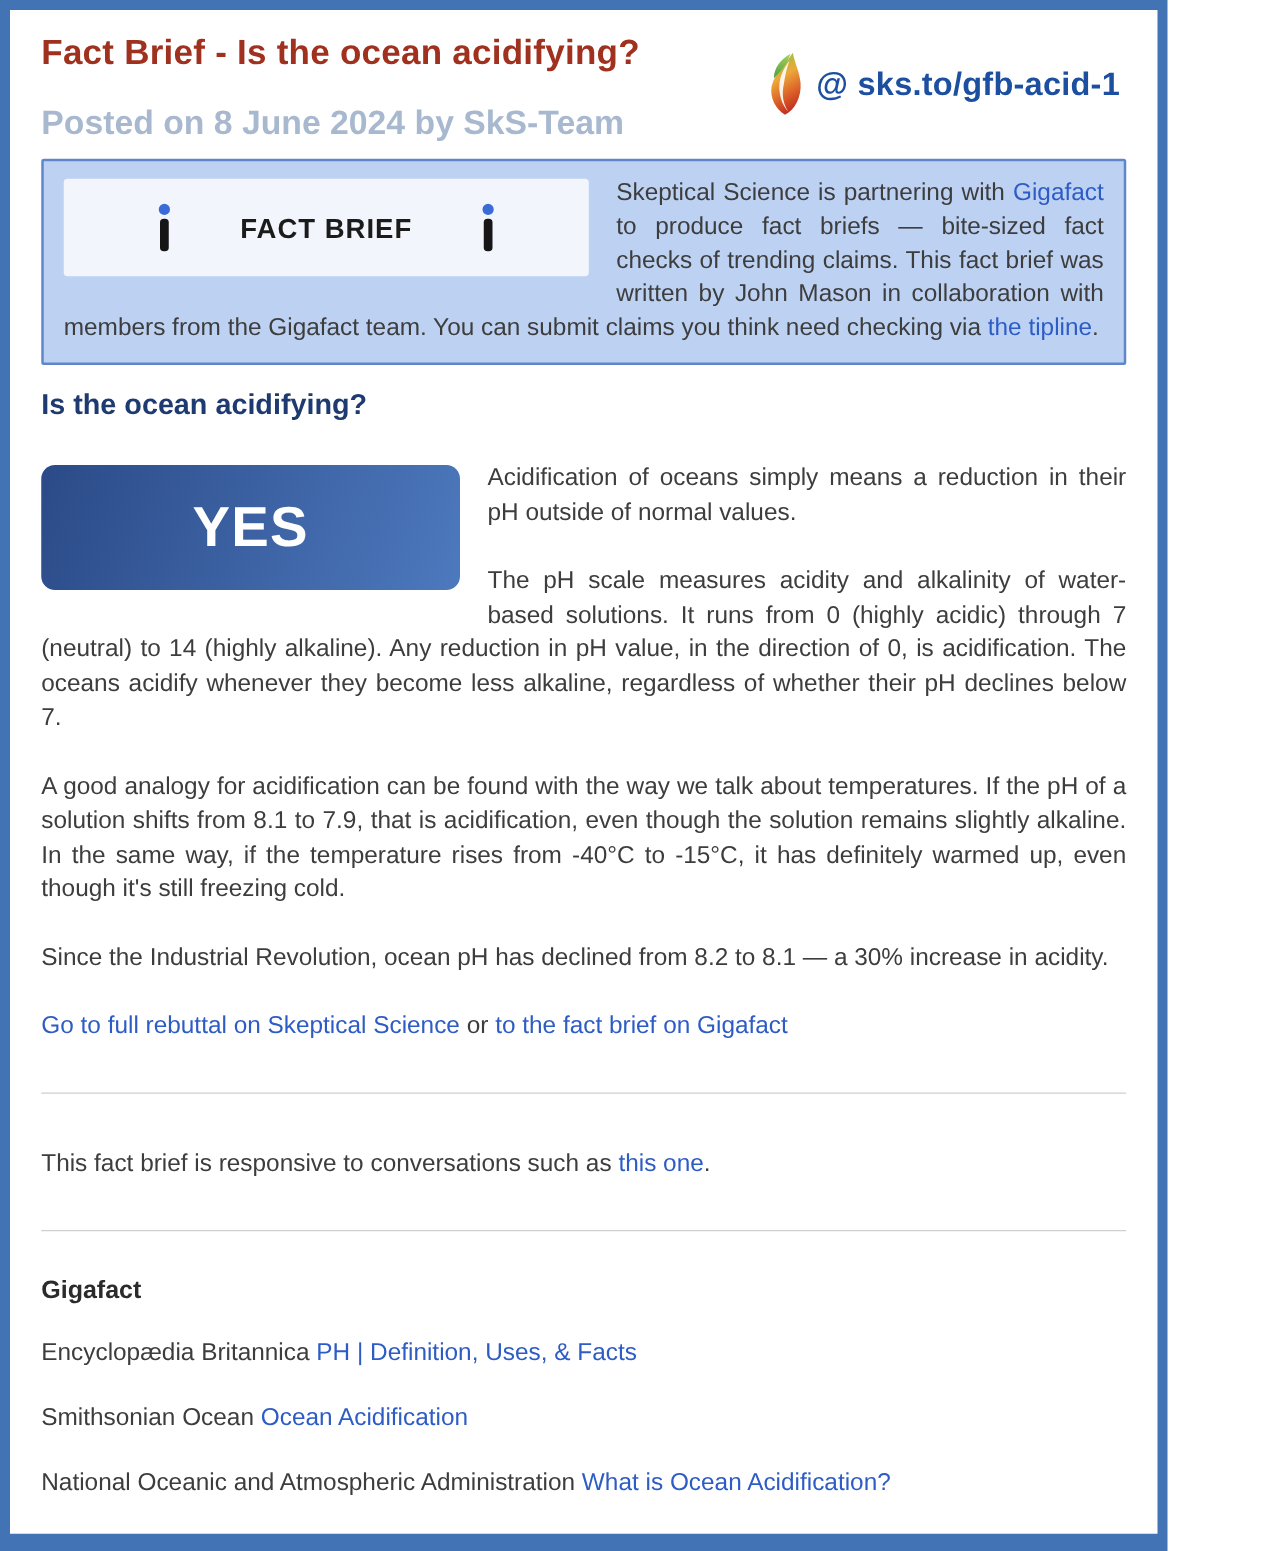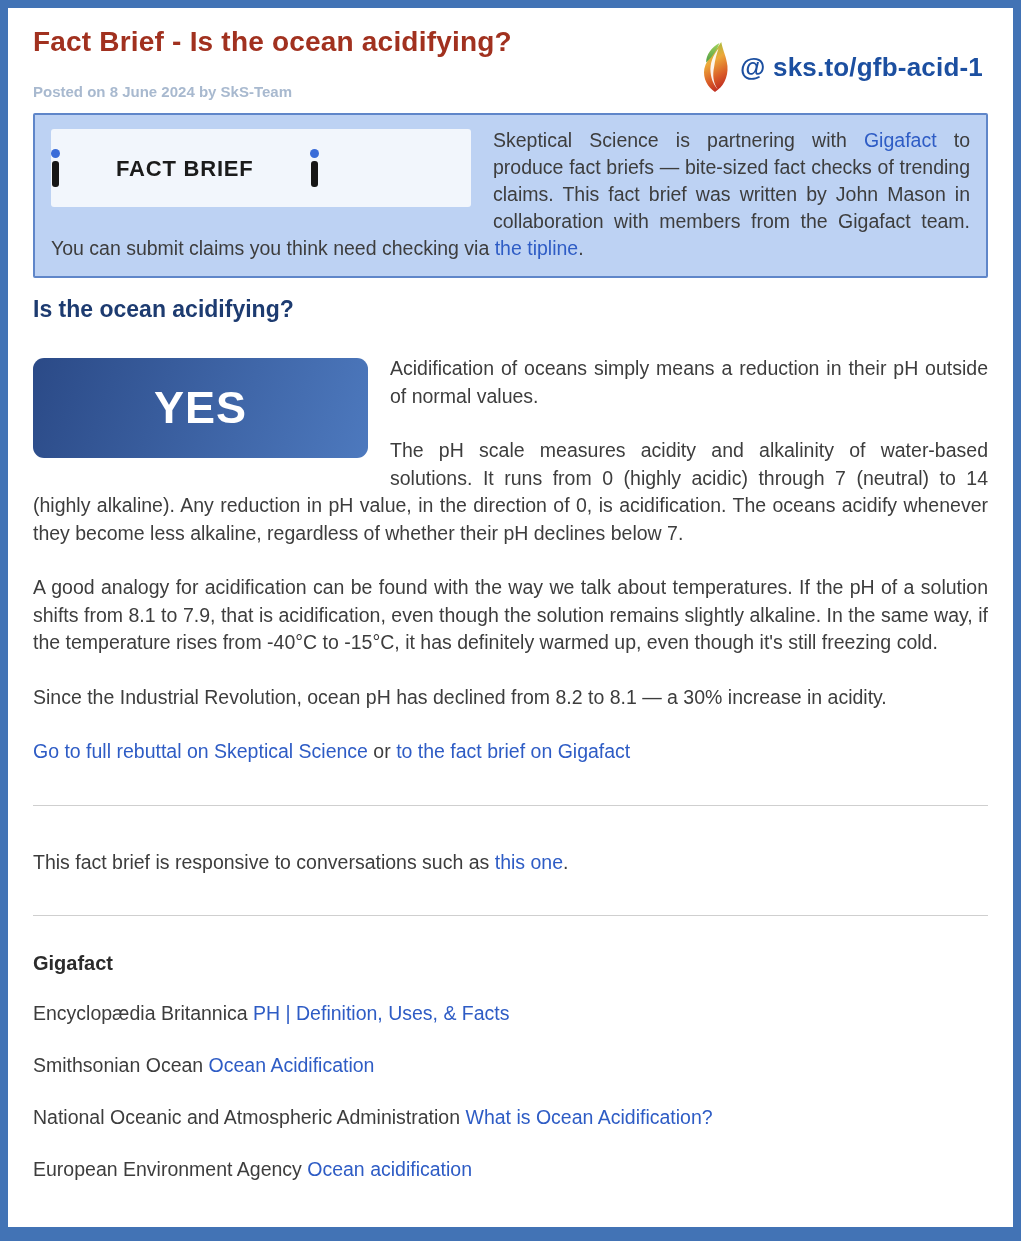--- a/index.html
+++ b/index.html
@@ -3,21 +3,21 @@
 <meta charset="utf-8">
 <style>
   * { box-sizing: border-box; margin: 0; padding: 0; }
   html, body { background: #fff; }
   body {
     font-family: "Liberation Sans", "DejaVu Sans", sans-serif;
     color: var(--body-text, #3d3d3d);
   }
   .page {
     position: relative;
-    width: 1021px;
+    width: 934px;
     height: 1241px;
     border-style: solid;
     border-color: var(--page-border, #4273b5);
     border-width: 8px 8px 14px 8px;
     padding: 12px 25px 0 25px;
     overflow: hidden;
     background: #fff;
   }
   .page-title {
     font-size: 28px;
@@ -36,21 +36,21 @@
   }
   .shortlink .flame { width: 32px; height: 50px; }
   .shortlink-text {
     font-size: 26px;
     font-weight: bold;
     color: var(--shortlink-blue, #1c4fa0);
     letter-spacing: 0.2px;
   }
   .byline {
     margin-top: 25px;
-    font-size: 15px;
+    font-size: 27px;
     font-weight: bold;
     color: var(--byline-gray, #a8b9cf);
   }
   .gigafact-panel {
     margin-top: 13px;
     background: var(--panel-bg, #bdd2f3);
     border: 2px solid var(--panel-border, #5f86c9);
     border-radius: 2px;
     padding: 12px 16px 14px 16px;
     font-size: 19.5px;
@@ -60,20 +60,21 @@
   }
   .fb-logo-box {
     float: left;
     width: 420px;
     height: 78px;
     margin: 2px 22px 6px 0;
     background: #f2f6fc;
     border-radius: 3px;
     display: flex;
     align-items: center;
+    justify-content: center;
     gap: 56px;
   }
   .fb-logo-label {
     font-size: 22px;
     font-weight: bold;
     color: #1b1b1b;
     letter-spacing: 0.8px;
   }
   .i-glyph { display: inline-flex; flex-direction: column; align-items: center; }
   .i-dot { width: 9px; height: 9px; border-radius: 50%; background: #3a6cd8; margin-bottom: 3px; }

